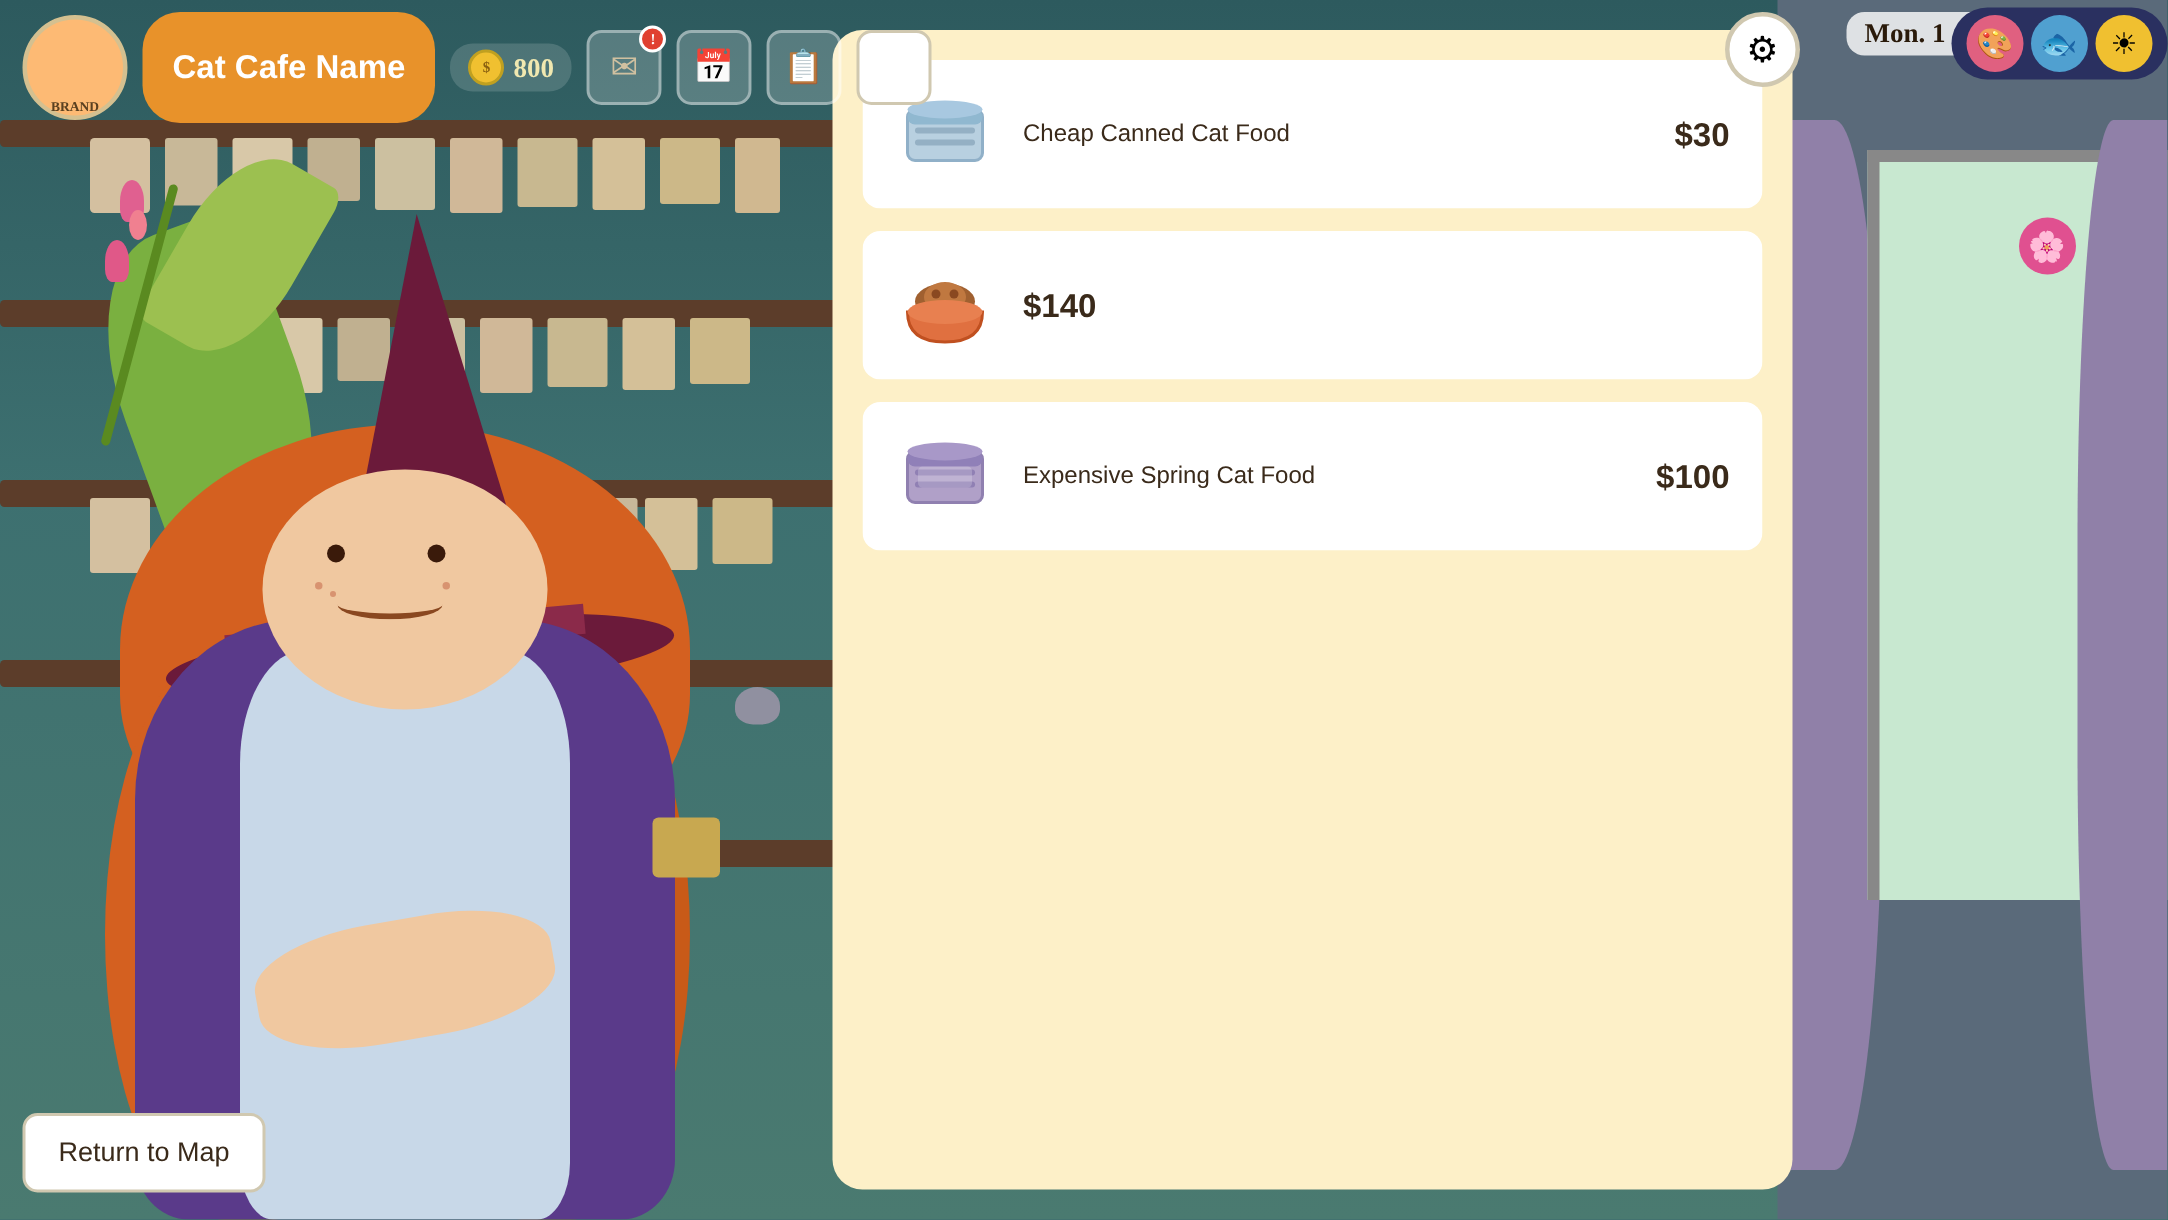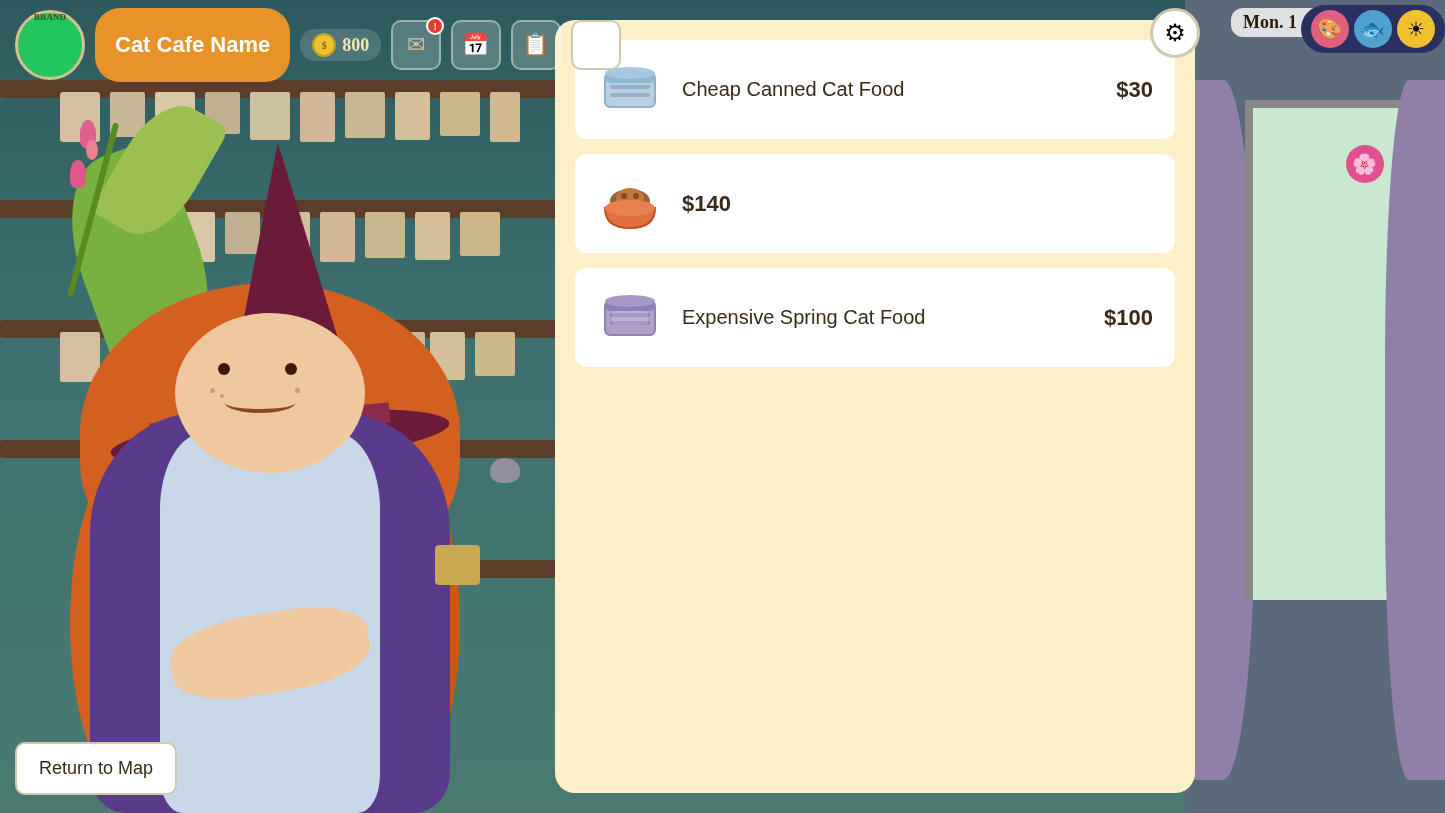--- a/index.html
+++ b/index.html
@@ -252,25 +252,25 @@
       display: flex;
       align-items: center;
       padding: 10px 15px;
       gap: 10px;
       z-index: 100;
     }
 
     .brand-logo {
       width: 70px;
       height: 70px;
-      background: #22c55e;
+      background: #fdba74;
       border-radius: 50%;
       border: 3px solid #d4c090;
       display: flex;
-      align-items: flex-start;
+      align-items: flex-end;
       justify-content: center;
       font-size: 11px;
       font-weight: bold;
       color: #5a4020;
       flex-shrink: 0;
     }
 
     .cafe-name-badge {
       background: #e8922a;
       color: white;
@@ -442,21 +442,21 @@
       width: 65px;
       height: 65px;
       display: flex;
       align-items: center;
       justify-content: center;
       flex-shrink: 0;
     }
 
     .item-name {
       flex: 1;
-      font-size: 20px;
+      font-size: 16px;
       color: #3a2a1a;
       font-family: Arial, sans-serif;
     }
 
     .item-price {
       font-size: 22px;
       font-weight: bold;
       color: #3a2a1a;
       font-family: Arial, sans-serif;
     }

